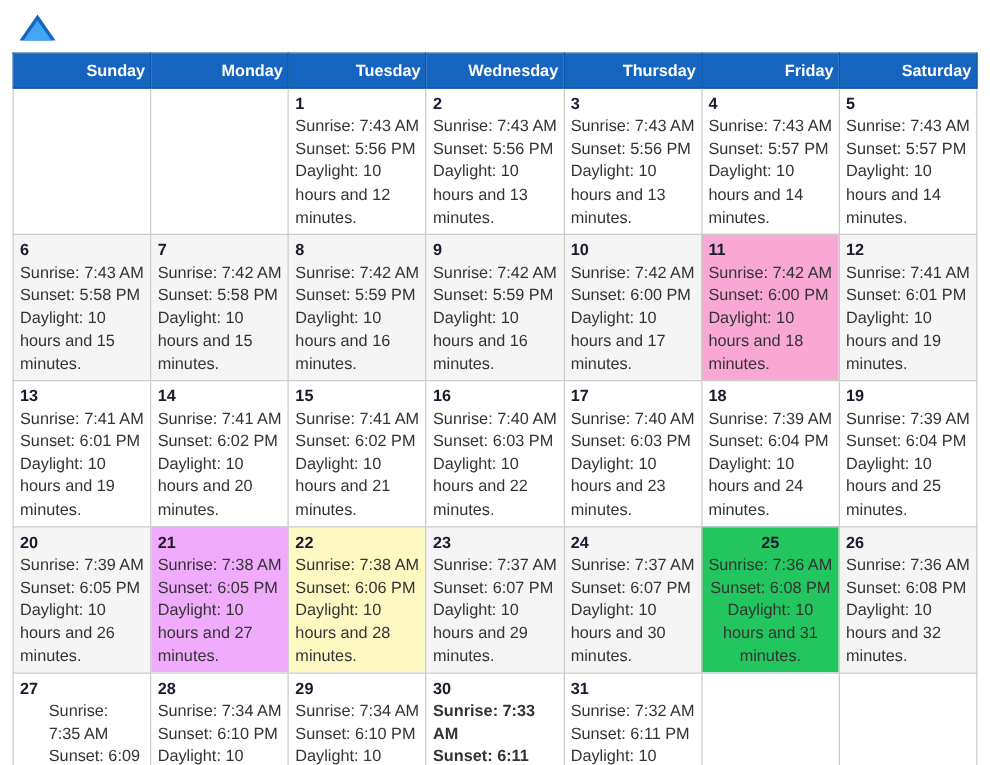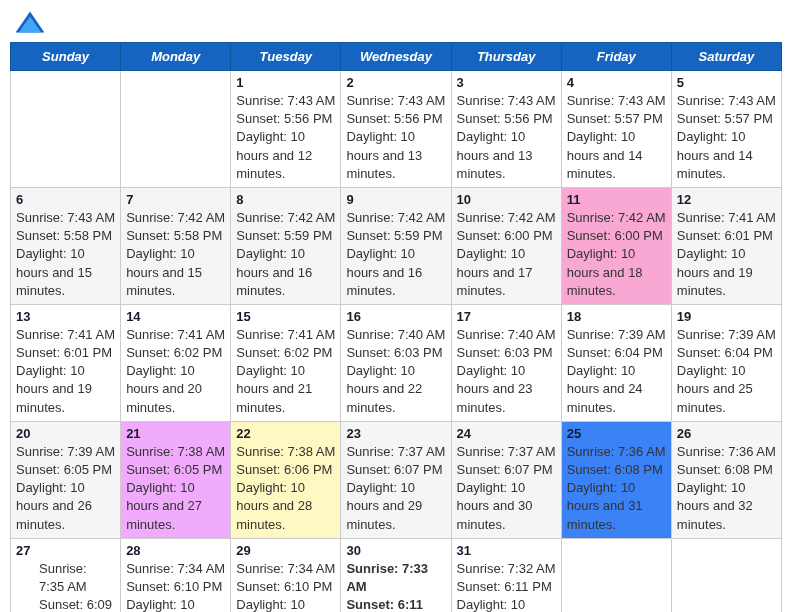--- a/index.html
+++ b/index.html
@@ -42,23 +42,22 @@
       width: 100%;
       border-collapse: collapse;
       border: 1px solid #ccc;
     }
     .calendar th {
       background-color: #1565c0;
       color: #fff;
       font-size: 13px;
       font-weight: bold;
       padding: 6px 4px;
-      text-align: center;
+      text-align: right;
       border: 1px solid #1055a0;
-      font-style: italic;
     }
     .calendar td {
       vertical-align: top;
       border: 1px solid #ccc;
       padding: 4px 5px;
       width: 108px;
       min-height: 80px;
       background: #fff;
     }
     .calendar tr:nth-child(even) td {
@@ -257,21 +256,21 @@
           <div class="day-info" style="white-space: pre-line;">Sunrise: 7:37 AM
 Sunset: 6:07 PM
 Daylight: 10 hours and 29 minutes.</div>
         </td>
         <td style="background: rgb(245, 245, 245);">
           <div class="day-num">24</div>
           <div class="day-info" style="white-space: pre-line;">Sunrise: 7:37 AM
 Sunset: 6:07 PM
 Daylight: 10 hours and 30 minutes.</div>
         </td>
-        <td style="background: #3b82f6;">
+        <td style="background: #22c55e; text-align: center;">
           <div class="day-num">25</div>
           <div class="day-info" style="white-space: pre-line;">Sunrise: 7:36 AM
 Sunset: 6:08 PM
 Daylight: 10 hours and 31 minutes.</div>
         </td>
         <td style="background: rgb(245, 245, 245);">
           <div class="day-num">26</div>
           <div class="day-info" style="white-space: pre-line;">Sunrise: 7:36 AM
 Sunset: 6:08 PM
 Daylight: 10 hours and 32 minutes.</div>

